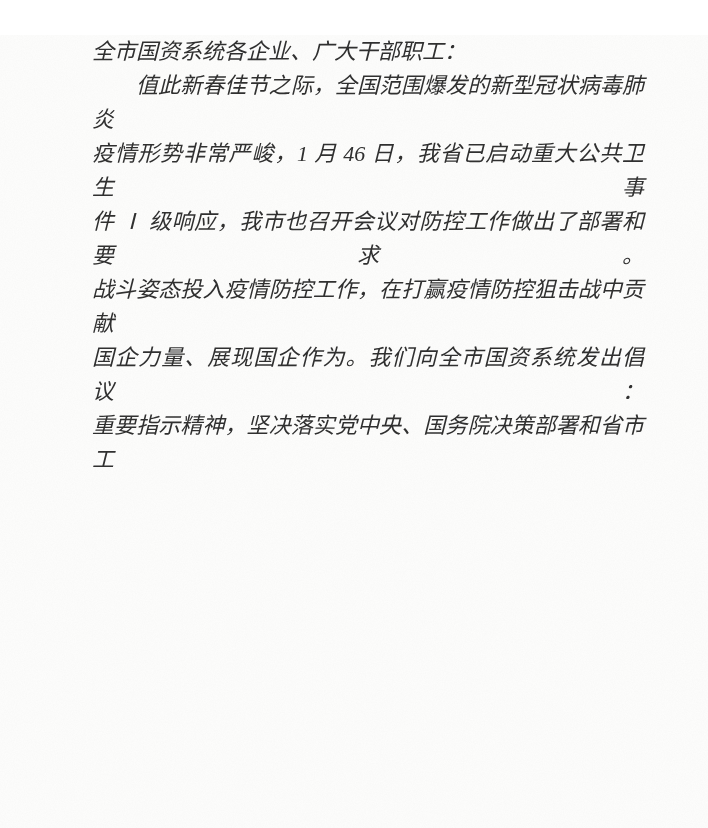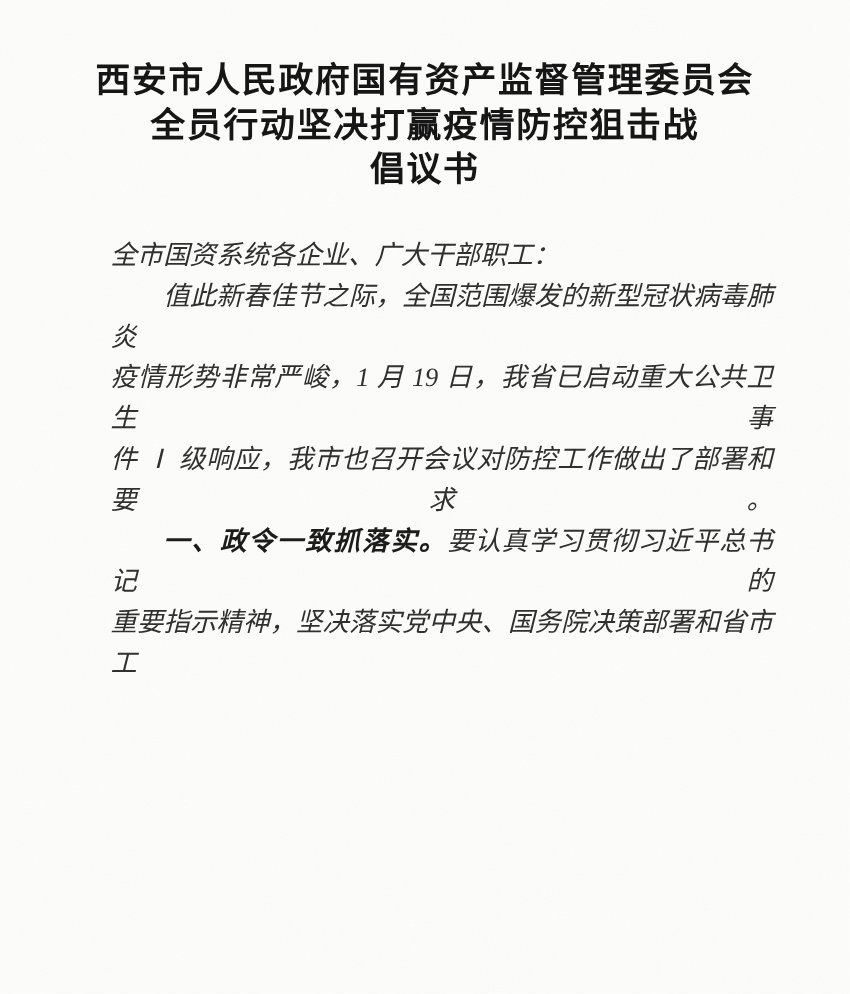--- a/index.html
+++ b/index.html
@@ -82,28 +82,24 @@
     <filter id="paperNoise">
       <feTurbulence type="fractalNoise" baseFrequency="0.9" numOctaves="2" stitchTiles="stitch"></feTurbulence>
       <feColorMatrix type="matrix" values="0 0 0 0 0.25
                 0 0 0 0 0.25
                 0 0 0 0 0.25
                 0 0 0 0.07 0"></feColorMatrix>
     </filter>
     <rect width="708" height="828" filter="url(#paperNoise)"></rect>
   </svg>
 
-  <div class="doc-title">
-    <div class="title-line">西安市人民政府国有资产监督管理委员会</div>
-    <div class="title-line">全员行动坚决打赢疫情防控狙击战</div>
-    <div class="title-line">倡议书</div>
-  </div>
 
   <div class="doc-body">
       <div class="line nojust"><span class="reg-seg">全市国资系统各企业、广大干部职工：</span></div>
       <div class="line indent"><span class="reg-seg">值此新春佳节之际，全国范围爆发的新型冠状病毒肺炎</span></div>
-      <div class="line"><span class="reg-seg">疫情形势非常严峻，1 月 19 日，我省已启动重大公共卫生事</span></div>
+      <div class="line"><span class="reg-seg">疫情形势非常严峻，1 月 46 日，我省已启动重大公共卫生事</span></div>
       <div class="line"><span class="reg-seg">件 Ⅰ 级响应，我市也召开会议对防控工作做出了部署和要求。</span></div>
-      <div class="line indent"><span class="bold-seg">一、政令一致抓落实。</span><span class="reg-seg">要认真学习贯彻习近平总书记的</span></div>
+      <div class="line"><span class="reg-seg">战斗姿态投入疫情防控工作，在打赢疫情防控狙击战中贡献</span></div>
+      <div class="line"><span class="reg-seg">国企力量、展现国企作为。我们向全市国资系统发出倡议：</span></div>
       <div class="line"><span class="reg-seg">重要指示精神，坚决落实党中央、国务院决策部署和省市工</span></div>
     </div>
 
 </div>
 
 </body></html>

